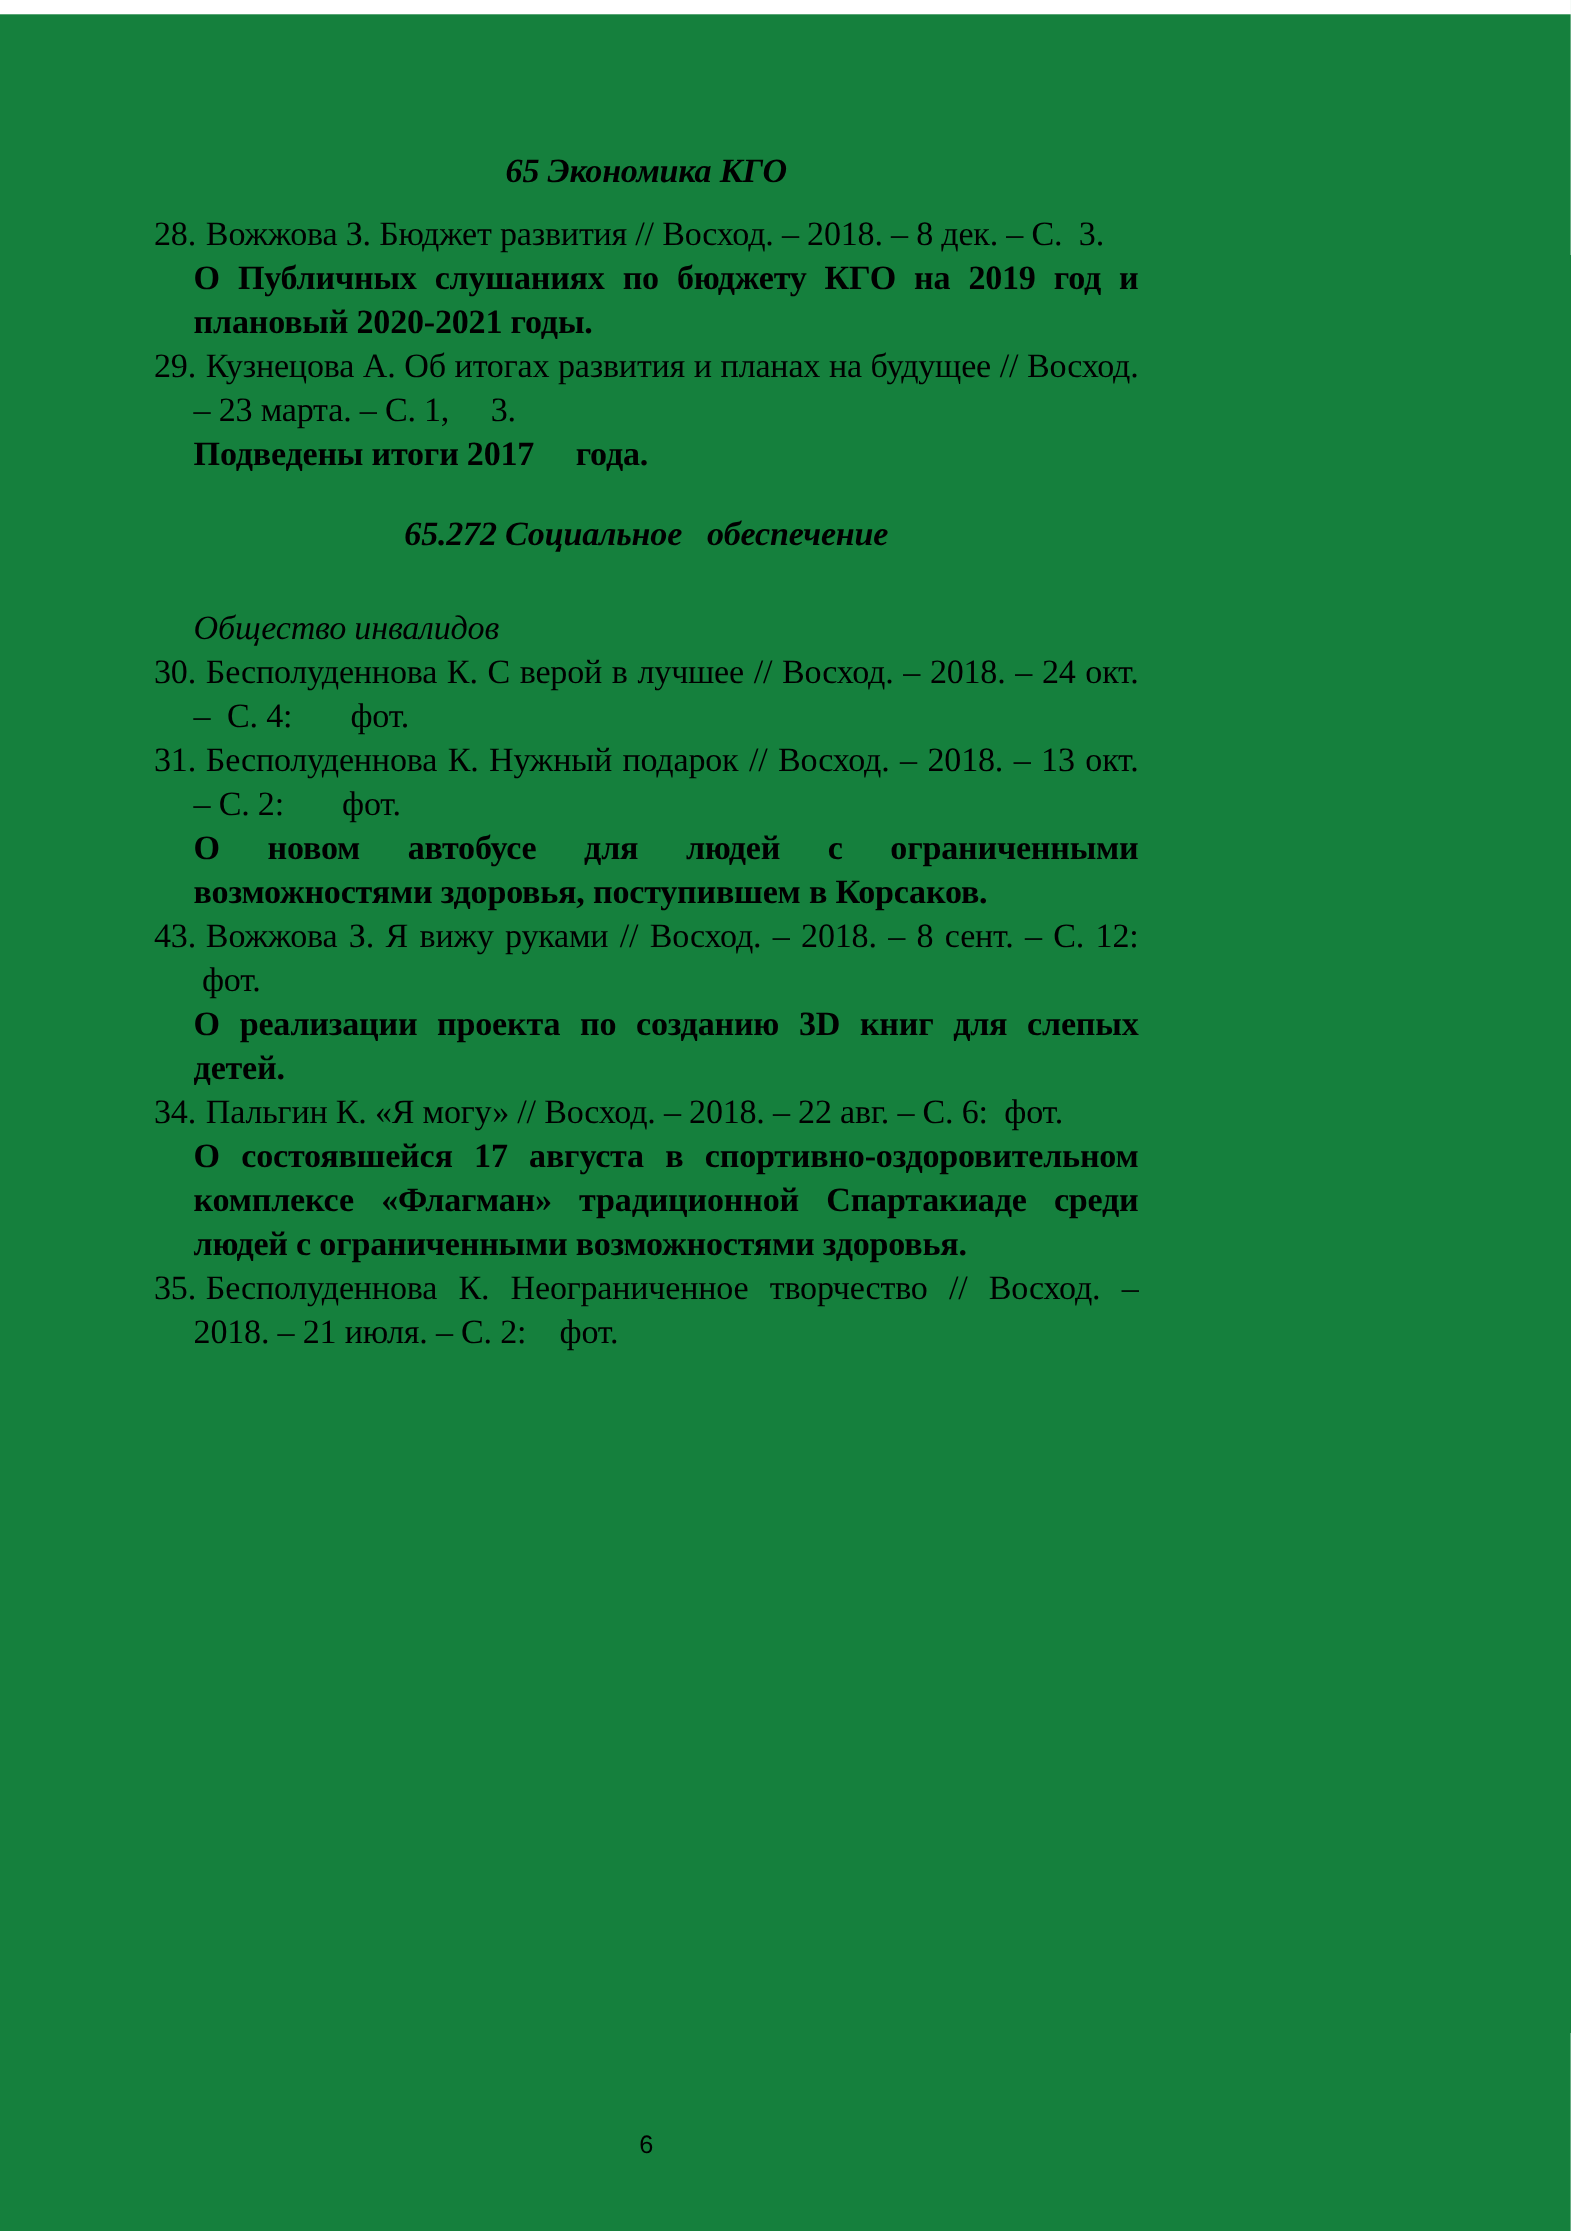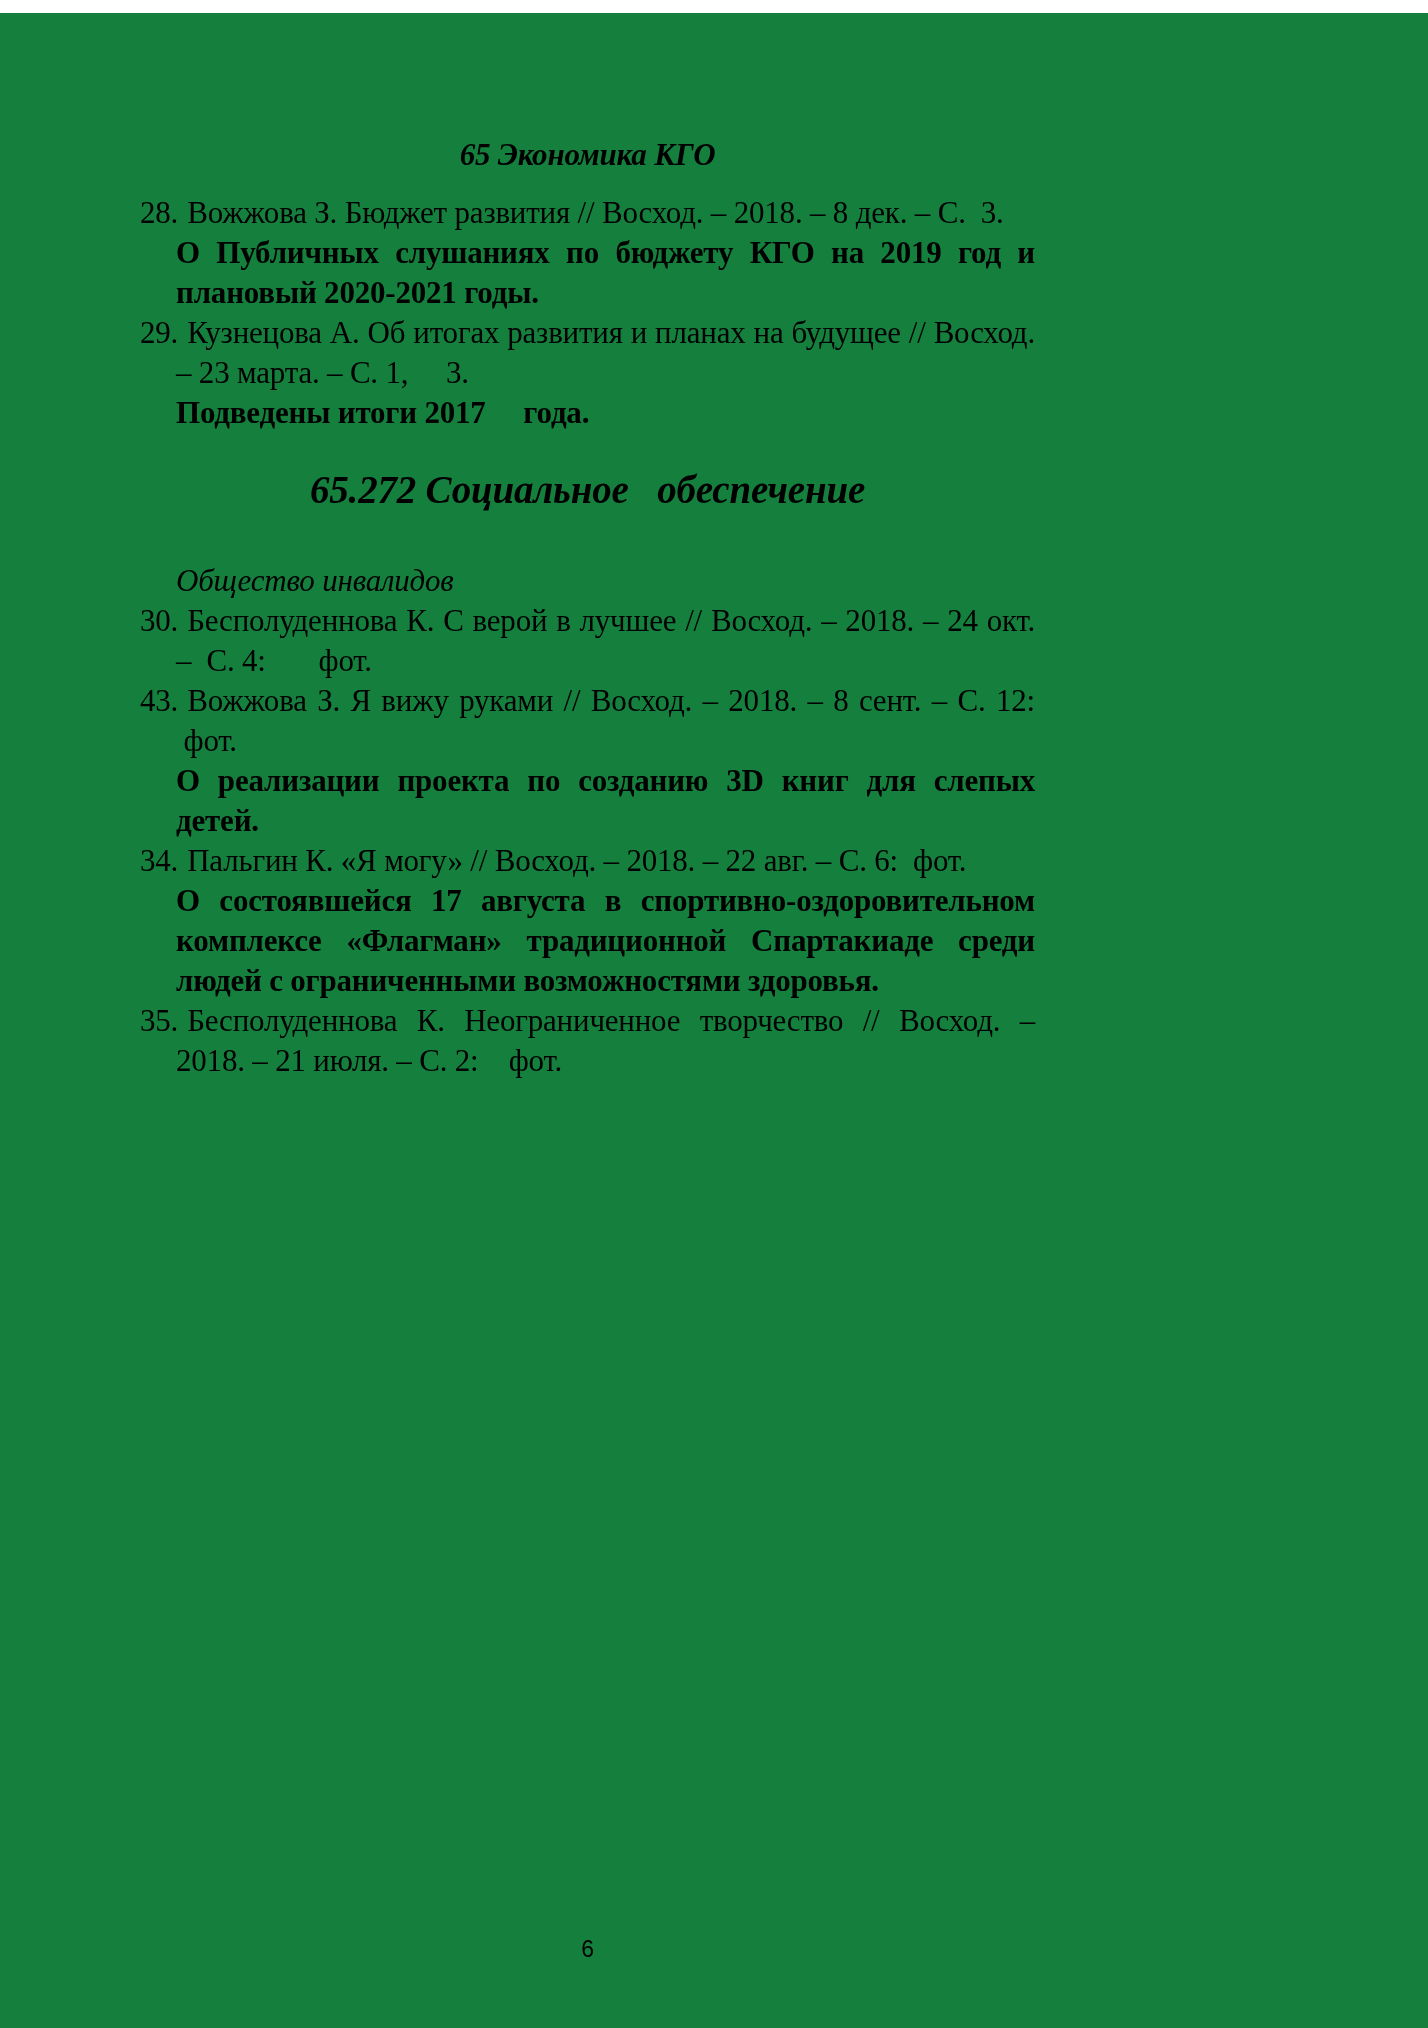--- a/index.html
+++ b/index.html
@@ -28,21 +28,21 @@
     font-weight: bold;
     font-style: italic;
     text-align: center;
     font-size: 31px;
     margin: 0 0 18px 0;
   }
   .h2 {
     font-weight: bold;
     font-style: italic;
     text-align: center;
-    font-size: 39px;
+    font-size: 31px;
     margin: 32px 0 46px 0;
   }
   .sub {
     font-style: italic;
     padding-left: 36px;
   }
   .cite {
     text-align: justify;
     padding-left: 36px;
     text-indent: -36px;
@@ -84,20 +84,24 @@
   </div>
 
   <p class="h2">65.272 Социальное &nbsp;&nbsp;обеспечение</p>
 
   <p class="sub">Общество инвалидов</p>
 
   <div class="entry">
     <p class="cite"><span class="num">30.</span><span>Бесполуденнова К. С верой в лучшее // Восход. – 2018. – 24 окт. – &nbsp;С. 4: &nbsp;&nbsp;&nbsp;&nbsp;&nbsp;&nbsp;фот.</span></p>
   </div>
 
+  <div class="entry">
+    <p class="cite"><span class="num">31.</span><span>Бесполуденнова К. Нужный подарок // Восход. – 2018. – 13 окт. – С. 2: &nbsp;&nbsp;&nbsp;&nbsp;&nbsp;&nbsp;фот.</span></p>
+    <p class="annot">О новом автобусе для людей с ограниченными возможностями здоровья, поступившем в Корсаков.</p>
+  </div>
 
 
   <div class="entry">
     <p class="cite"><span class="num">43.</span><span>Вожжова З. Я вижу руками // Восход. – 2018. – 8 сент. – С. 12: &nbsp;фот.</span></p>
     <p class="annot">О реализации проекта по созданию 3D книг для слепых детей.</p>
   </div>
 
   <div class="entry">
     <p class="cite"><span class="num">34.</span><span>Пальгин К. «Я могу» // Восход. – 2018. – 22 авг. – С. 6: &nbsp;фот.</span></p>
     <p class="annot">О состоявшейся 17 августа в спортивно-оздоровительном комплексе «Флагман» традиционной Спартакиаде среди людей с ограниченными возможностями здоровья.</p>

